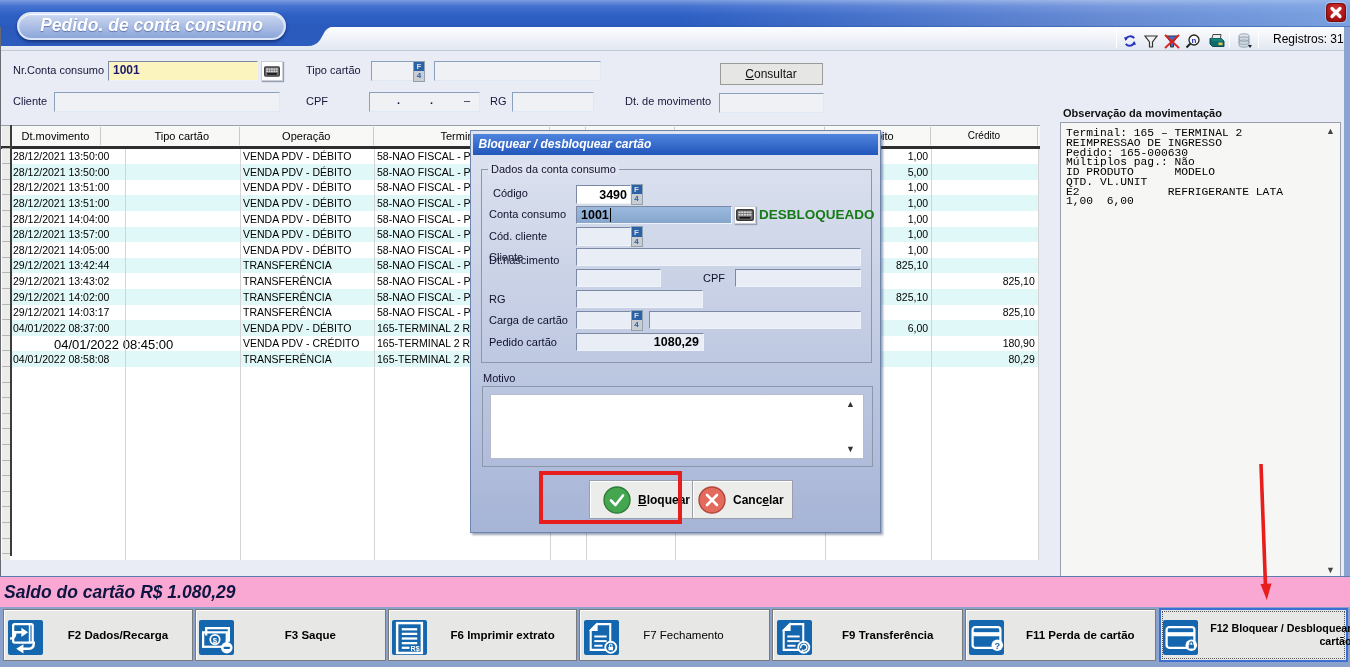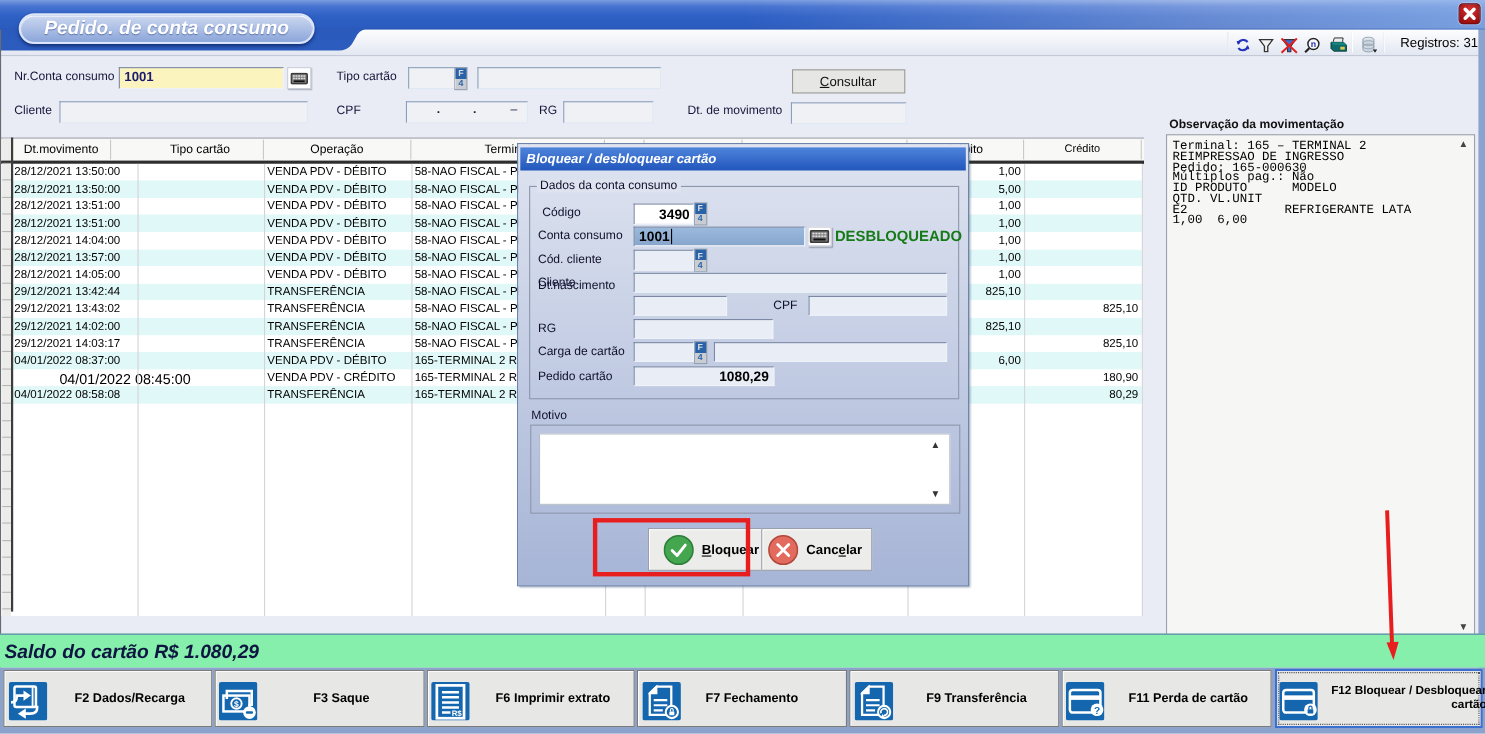--- a/index.html
+++ b/index.html
@@ -246,21 +246,21 @@
 Múltiplos pag.: Não
 ID PRODUTO      MODELO
 QTD. VL.UNIT
 E2             REFRIGERANTE LATA
 1,00  6,00</div>
 <div class="abs" style="left:1326px;top:126px;font-size:9px;color:#444;">▲</div>
 <div class="abs" style="left:1326px;top:565px;font-size:9px;color:#444;">▼</div>
 
 <div class="abs" style="left:1344px;top:27px;width:6px;height:580px;background:#8ba3cf;"></div>
 
-<div class="abs" style="left:0;top:576px;width:1350px;height:31px;background:#86efac;border-top:1px solid #5c7bb0;">
+<div class="abs" style="left:0;top:576px;width:1350px;height:31px;background:#f9a8d4;border-top:1px solid #5c7bb0;">
   <div style="margin:5px 0 0 4px;font-size:17.5px;font-weight:bold;font-style:italic;color:#0d1540;">Saldo do cartão R$ 1.080,29</div>
 </div>
 
 <div class="abs" style="left:0;top:607px;width:1350px;height:60px;background:#8aa2cc;"></div>
 <div class="abs" style="left:3px;top:609px;width:189.5px;height:52px;background:#e7e7e6;border:1px solid #7a7a7a;box-shadow:inset 1px 1px 0 #fcfcfc;"></div>
 <svg class="abs" style="left:7.5px;top:619.5px;" width="35" height="35" viewBox="0 0 34 34">
     <rect width="34" height="34" rx="2" fill="#1467af"></rect>
     <path d="M8 23 L8 12 Q8 5 15 5 L22 5" fill="none" stroke="#fff" stroke-width="0"></path>
     <rect x="5" y="4" width="19" height="18" rx="1.5" fill="none" stroke="#fff" stroke-width="2.2"></rect>
     <line x1="21" y1="4" x2="21" y2="22" stroke="#fff" stroke-width="1.6"></line>
@@ -298,21 +298,21 @@
     <rect width="34" height="34" rx="2" fill="#1467af"></rect>
     <path d="M12.5 4 H25.5 V29 H6.5 V10 Z" fill="none" stroke="#fff" stroke-width="2"></path>
     <path d="M6.5 10 L12.5 4 L12.5 10 Z" fill="#fff" stroke="#fff" stroke-width="1.5"></path>
     <line x1="10" y1="16" x2="22" y2="16" stroke="#fff" stroke-width="1.9"></line>
     <line x1="10" y1="20.5" x2="22" y2="20.5" stroke="#fff" stroke-width="1.9"></line>
     <line x1="10" y1="25" x2="18" y2="25" stroke="#fff" stroke-width="1.9"></line>
     <circle cx="26" cy="26.5" r="5.4" fill="#1467af" stroke="#fff" stroke-width="1.8"></circle>
     <rect x="23.8" y="26" width="4.4" height="3.4" rx=".5" fill="#fff"></rect>
     <path d="M24.8 26 V24.8 A1.2 1.4 0 0 1 27.2 24.8 V26" fill="none" stroke="#fff" stroke-width="1"></path>
   </svg>
-<div class="abs" style="left:619.5px;top:629px;width:128px;text-align:center;font-size:11.5px;font-weight:bold;color:#000;line-height:13px;">F7 Fechamento</div>
+<div class="abs" style="left:619.5px;top:629px;width:128px;text-align:center;font-size:11.5px;font-weight:normal;color:#000;line-height:13px;">F7 Fechamento</div>
 <div class="abs" style="left:772px;top:609px;width:191px;height:52px;background:#e7e7e6;border:1px solid #7a7a7a;box-shadow:inset 1px 1px 0 #fcfcfc;"></div>
 <svg class="abs" style="left:776.5px;top:619.5px;" width="35" height="35" viewBox="0 0 34 34">
     <rect width="34" height="34" rx="2" fill="#1467af"></rect>
     <path d="M12.5 4 H25.5 V29 H6.5 V10 Z" fill="none" stroke="#fff" stroke-width="2"></path>
     <path d="M6.5 10 L12.5 4 L12.5 10 Z" fill="#fff" stroke="#fff" stroke-width="1.5"></path>
     <line x1="10" y1="16" x2="22" y2="16" stroke="#fff" stroke-width="1.9"></line>
     <line x1="10" y1="20.5" x2="22" y2="20.5" stroke="#fff" stroke-width="1.9"></line>
     <line x1="10" y1="25" x2="18" y2="25" stroke="#fff" stroke-width="1.9"></line>
     <circle cx="26" cy="26.5" r="5.4" fill="#1467af" stroke="#fff" stroke-width="1.8"></circle>
     <path d="M23.2 27.5 A3 3 0 1 1 25.8 29.5" fill="none" stroke="#fff" stroke-width="1.4"></path>

